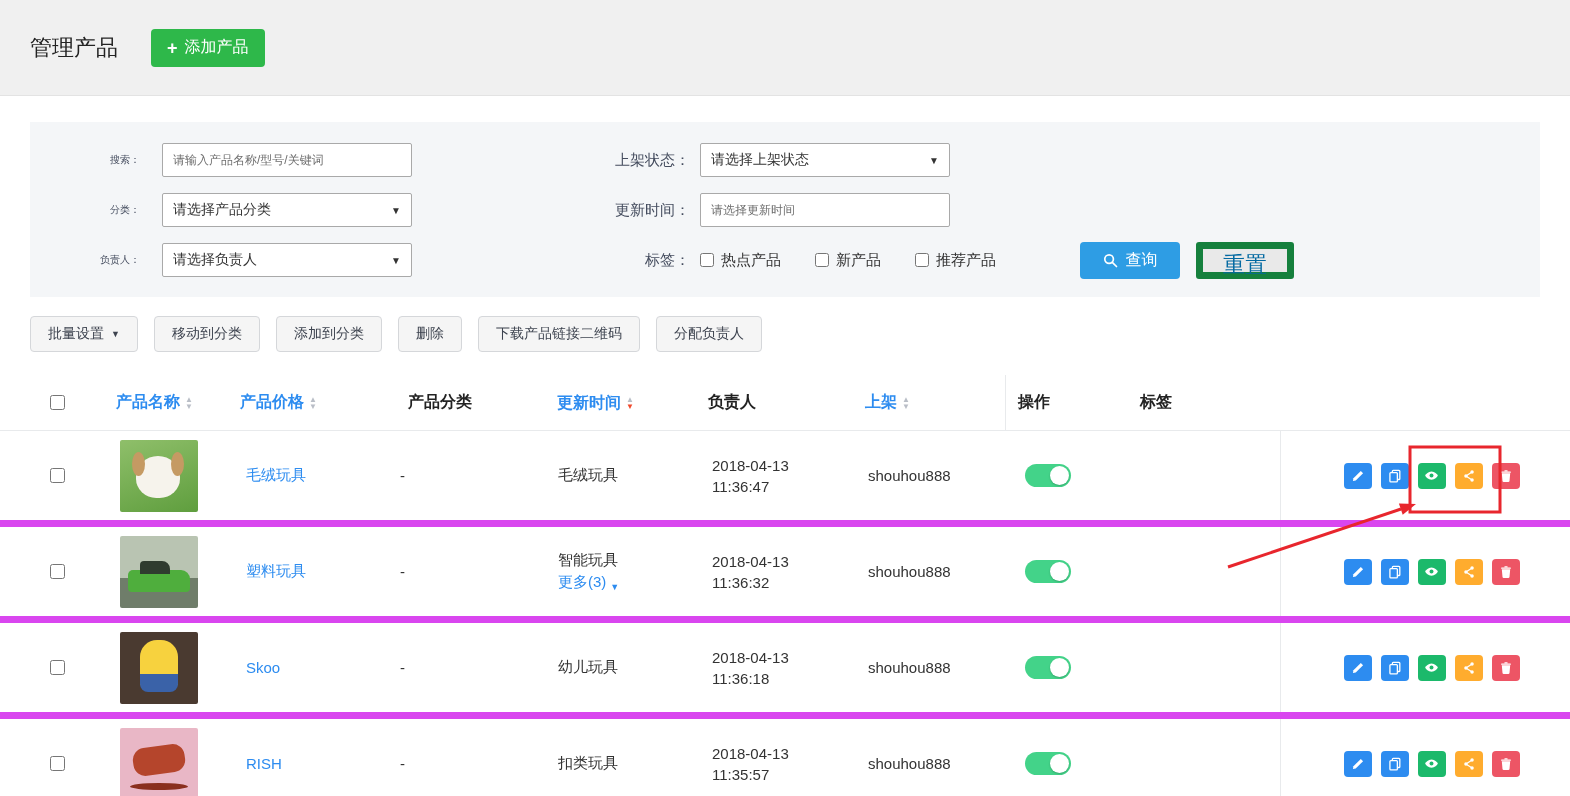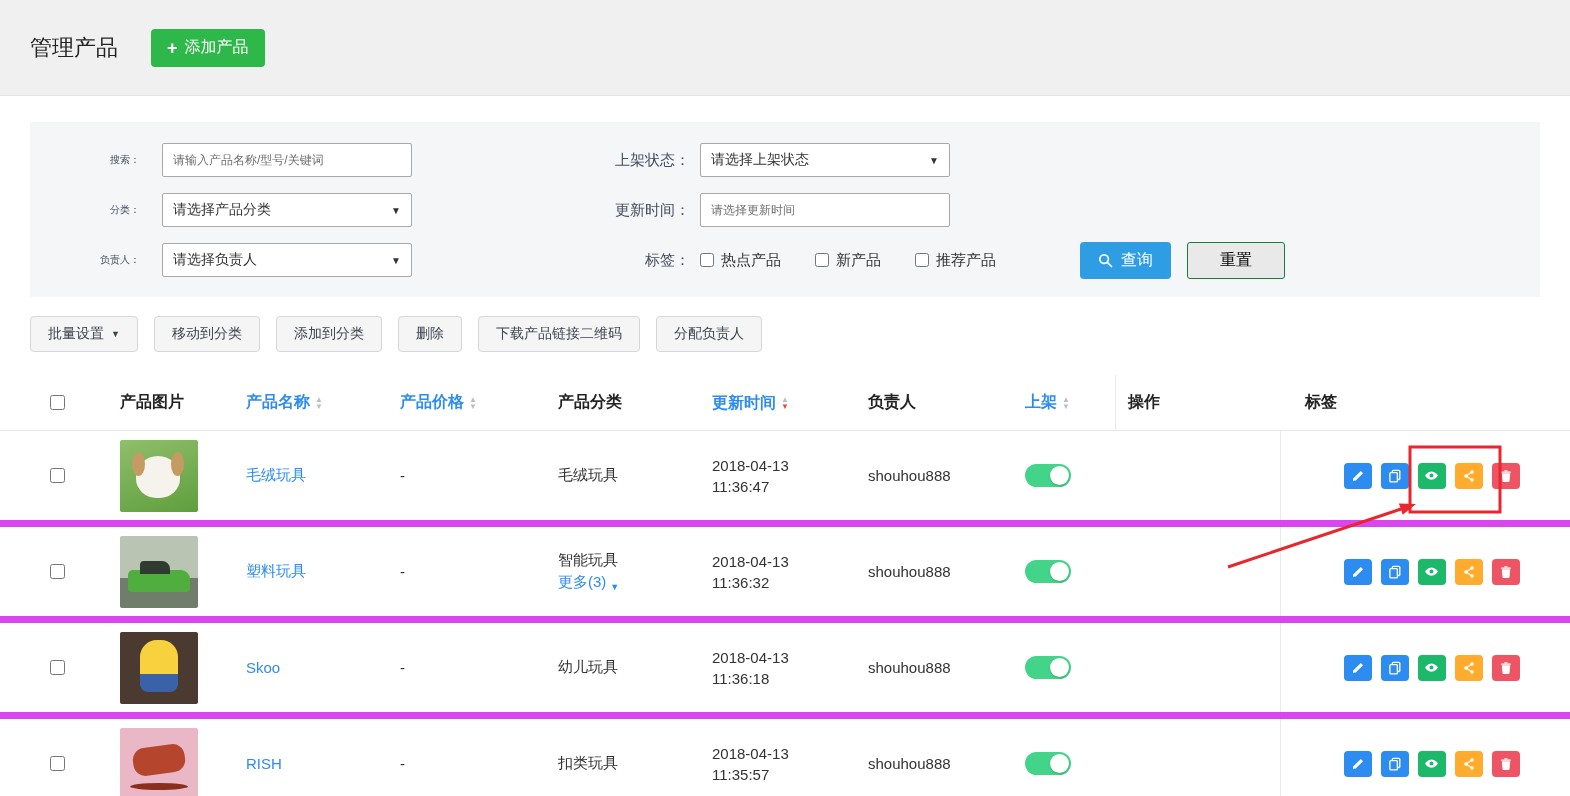--- a/index.html
+++ b/index.html
@@ -26,25 +26,25 @@
   .tinput{width:228px;height:32px;border:1px solid #a9a9a9;border-radius:2px;padding:0 10px;
     font-size:12px;font-family:inherit;color:#333;background:#fff;}
   .tinput::placeholder{color:#6e6e6e;opacity:1;}
   .sel{width:250px;height:34px;border:1px solid #a9a9a9;border-radius:2px;background:#fff;
     display:flex;align-items:center;justify-content:space-between;padding:0 10px;box-sizing:border-box;
     font-size:14px;color:#333;cursor:pointer;}
   .sel .caret{font-size:10px;color:#333;}
   .tag-group{display:flex;align-items:center;margin-left:10px;}
   .tag-item{display:flex;align-items:center;gap:7px;font-size:15px;color:#333;margin-right:34px;cursor:pointer;}
   .tag-item input{width:14px;height:14px;margin:0;}
-  .btn-query{background:#2e9de4;color:#fff;border:none;border-radius:4px;width:91px;height:37px;
+  .btn-query{background:#2e9de4;color:#fff;border:none;border-radius:4px;width:100px;height:37px;
     display:flex;align-items:center;justify-content:center;gap:8px;font-size:16px;cursor:pointer;
     margin-left:50px;font-family:inherit;}
-  .btn-reset{background:#e9e9e9;color:#000000;border:1px solid #15803d;border-radius:3px;width:98px;height:37px;
-    font-size:16px;cursor:pointer;margin-left:16px;font-family:inherit;}
+  .btn-reset{background:#e9e9e9;color:#0369a1;border:7px solid #15803d;border-radius:3px;width:98px;height:37px;
+    font-size:22px;cursor:pointer;margin-left:16px;font-family:inherit;}
   
   .toolbar{margin:19px 30px 0;display:flex;gap:16px;}
   .btn-tool{height:36px;background:#f5f5f5;border:1px solid #d5d7da;border-radius:4px;padding:0 17px;
     font-size:14px;color:#3d434f;cursor:pointer;display:flex;align-items:center;gap:7px;font-family:inherit;}
   .btn-tool .caret{font-size:9px;color:#3d434f;}
   
   .table{margin-top:23px;}
   .thead,.trow{display:grid;
     grid-template-columns:60px 130px 160px 150px 155px 160px 160px 110px 165px 1fr;
     align-items:center;padding-left:30px;box-sizing:border-box;}
@@ -187,21 +187,20 @@
   <button class="btn-tool">
     <span>分配负责人</span>
   </button>
 </div>
 
 <div class="table">
   <div class="thead">
     <div class="hcell col-check">
         <input type="checkbox" class="cb" style="">
       </div>
-    <div class="hcell col-img">产品图片</div>
     <div class="hcell col-name">
       <span class="sortable">
         <span>产品名称</span>
         <span class="carets">
             <span>▲</span>
             <span>▼</span>
           </span>
       </span>
     </div>
     <div class="hcell col-price">

